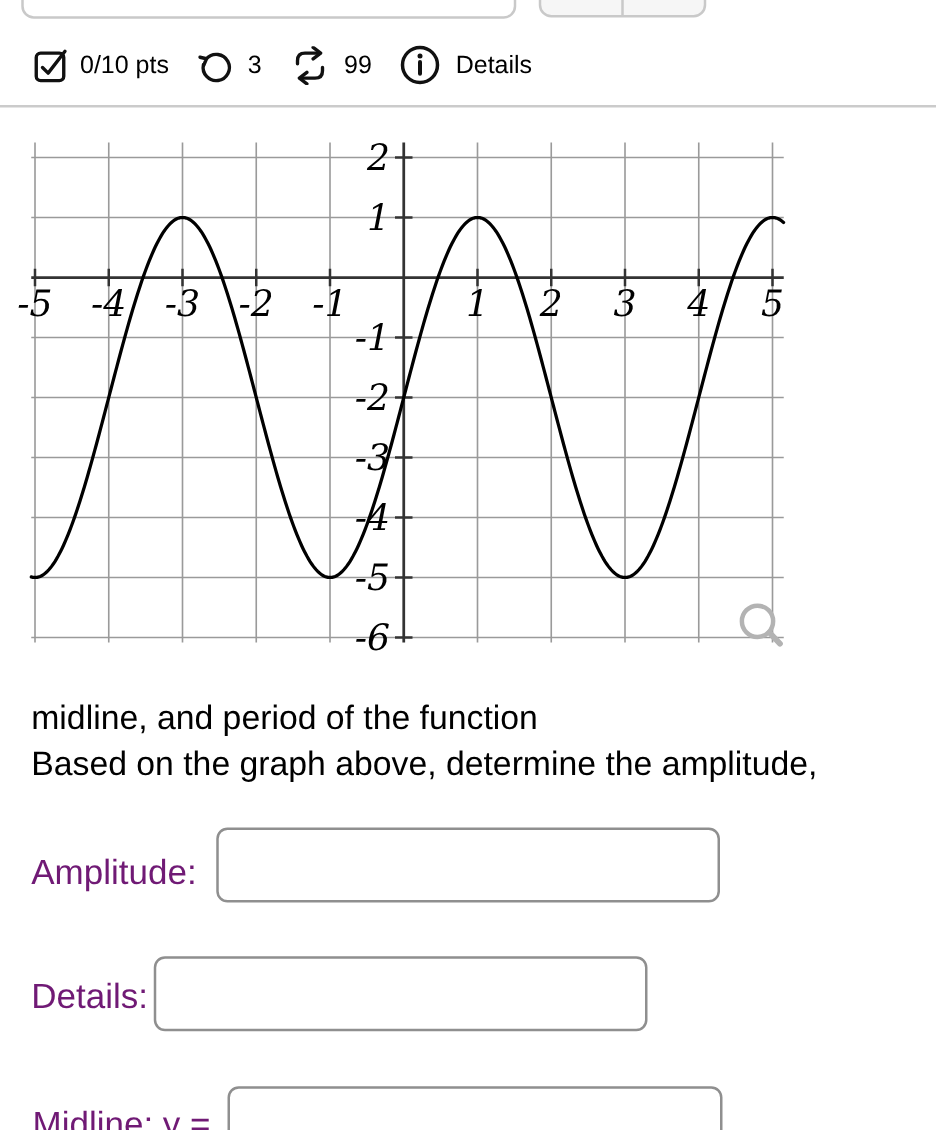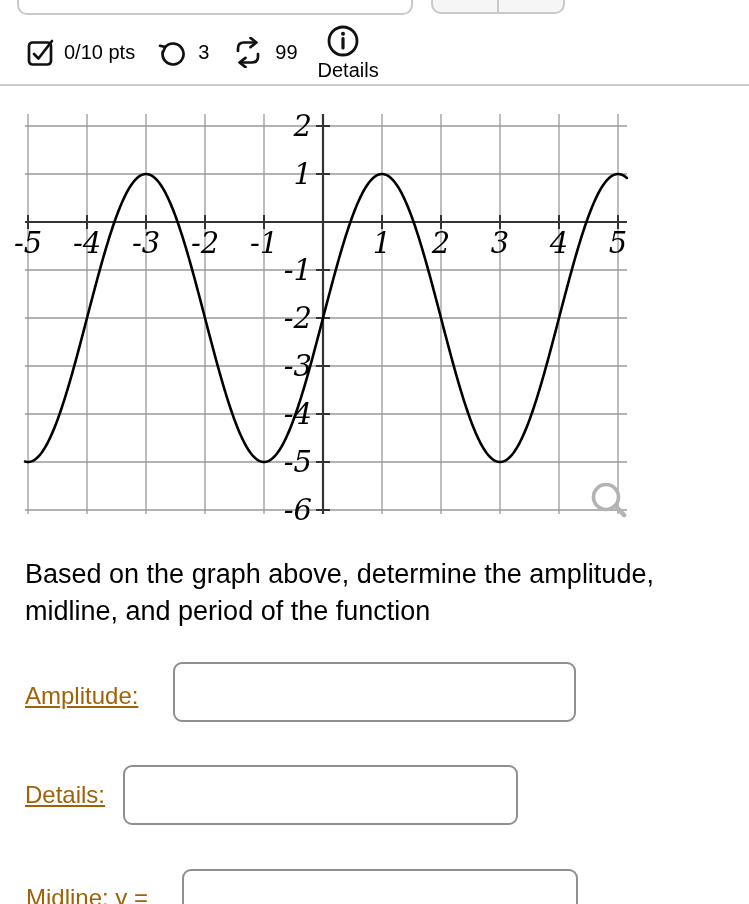--- a/index.html
+++ b/index.html
@@ -31,37 +31,37 @@
   
   .points-bar{
     position:absolute;left:25px;top:33px;height:38px;
     display:flex;align-items:center;font-size:20px;color:#000;
   }
   .points-bar .ico{display:inline-flex;align-items:center;}
   .m-r8{margin-right:8px;} .m-r10{margin-right:10px;}
   .m-r20{margin-right:20px;text-align:right;} .m-r22{margin-right:22px;}
   .details-btn{
     display:flex;align-items:center;background:none;border:none;padding:0;
-    font:inherit;color:inherit;cursor:pointer;flex-direction:column;
+    font:inherit;color:inherit;cursor:pointer;
   }
   .details-btn .ico{margin-right:11px;}
 
   .divider{
     position:absolute;left:0;top:84px;width:749px;height:2px;background:#cbcbcb;
   }
 
   
   .graph-wrap{position:absolute;left:0;top:105px;width:660px;height:420px;}
 
   
   .prompt{position:absolute;left:25px;top:556px;width:710px;
     font-size:27px;line-height:37px;color:#000;}
 
   
-  .field-label{position:absolute;font-size:24px;color:#a16207;white-space:nowrap;text-decoration:underline;}
+  .field-label{position:absolute;font-size:28px;color:#701a75;white-space:nowrap;}
   .lbl-amp{left:25px;top:682px;}
   .lbl-per{left:25px;top:781px;}
   .lbl-mid{left:26px;top:884px;}
   .ans-input{
     position:absolute;border:2px solid var(--border-input);border-radius:9px;
     background:#fff;font-size:26px;padding:0 14px;outline:none;color:#000;
     font-family:"Liberation Sans", sans-serif;
   }
   .inp-amp{left:173px;top:662px;width:403px;height:60px;}
   .inp-per{left:123px;top:765px;width:395px;height:60px;}
@@ -177,22 +177,22 @@
       <text x="312" y="415" text-anchor="end" fill="#000000" font-size="29" font-style="italic" font-family="&quot;DejaVu Serif&quot;, serif">-6</text>
       <path d="M 25.05,356.56 L 26.23,356.84 L 27.41,356.98 L 28.59,356.98 L 29.77,356.84 L 30.95,356.56 L 32.13,356.13 L 33.31,355.56 L 34.49,354.86 L 35.67,354.01 L 36.85,353.02 L 38.03,351.90 L 39.21,350.63 L 40.39,349.24 L 41.57,347.70 L 42.75,346.04 L 43.93,344.24 L 45.11,342.32 L 46.29,340.26 L 47.47,338.08 L 48.65,335.78 L 49.83,333.36 L 51.01,330.81 L 52.19,328.15 L 53.37,325.38 L 54.55,322.50 L 55.73,319.51 L 56.91,316.41 L 58.09,313.21 L 59.27,309.91 L 60.45,306.52 L 61.63,303.03 L 62.81,299.46 L 63.99,295.80 L 65.17,292.06 L 66.35,288.24 L 67.53,284.35 L 68.71,280.38 L 69.89,276.35 L 71.07,272.26 L 72.25,268.11 L 73.43,263.90 L 74.61,259.64 L 75.79,255.34 L 76.97,251.00 L 78.15,246.62 L 79.33,242.20 L 80.51,237.76 L 81.69,233.29 L 82.87,228.80 L 84.05,224.30 L 85.23,219.78 L 86.41,215.26 L 87.59,210.74 L 88.77,206.22 L 89.95,201.70 L 91.13,197.20 L 92.31,192.71 L 93.49,188.24 L 94.67,183.80 L 95.85,179.38 L 97.03,175.00 L 98.21,170.66 L 99.39,166.36 L 100.57,162.10 L 101.75,157.89 L 102.93,153.74 L 104.11,149.65 L 105.29,145.62 L 106.47,141.65 L 107.65,137.76 L 108.83,133.94 L 110.01,130.20 L 111.19,126.54 L 112.37,122.97 L 113.55,119.48 L 114.73,116.09 L 115.91,112.79 L 117.09,109.59 L 118.27,106.49 L 119.45,103.50 L 120.63,100.62 L 121.81,97.85 L 122.99,95.19 L 124.17,92.64 L 125.35,90.22 L 126.53,87.92 L 127.71,85.74 L 128.89,83.68 L 130.07,81.76 L 131.25,79.96 L 132.43,78.30 L 133.61,76.76 L 134.79,75.37 L 135.97,74.10 L 137.15,72.98 L 138.33,71.99 L 139.51,71.14 L 140.69,70.44 L 141.87,69.87 L 143.05,69.44 L 144.23,69.16 L 145.41,69.02 L 146.59,69.02 L 147.77,69.16 L 148.95,69.44 L 150.13,69.87 L 151.31,70.44 L 152.49,71.14 L 153.67,71.99 L 154.85,72.98 L 156.03,74.10 L 157.21,75.37 L 158.39,76.76 L 159.57,78.30 L 160.75,79.96 L 161.93,81.76 L 163.11,83.68 L 164.29,85.74 L 165.47,87.92 L 166.65,90.22 L 167.83,92.64 L 169.01,95.19 L 170.19,97.85 L 171.37,100.62 L 172.55,103.50 L 173.73,106.49 L 174.91,109.59 L 176.09,112.79 L 177.27,116.09 L 178.45,119.48 L 179.63,122.97 L 180.81,126.54 L 181.99,130.20 L 183.17,133.94 L 184.35,137.76 L 185.53,141.65 L 186.71,145.62 L 187.89,149.65 L 189.07,153.74 L 190.25,157.89 L 191.43,162.10 L 192.61,166.36 L 193.79,170.66 L 194.97,175.00 L 196.15,179.38 L 197.33,183.80 L 198.51,188.24 L 199.69,192.71 L 200.87,197.20 L 202.05,201.70 L 203.23,206.22 L 204.41,210.74 L 205.59,215.26 L 206.77,219.78 L 207.95,224.30 L 209.13,228.80 L 210.31,233.29 L 211.49,237.76 L 212.67,242.20 L 213.85,246.62 L 215.03,251.00 L 216.21,255.34 L 217.39,259.64 L 218.57,263.90 L 219.75,268.11 L 220.93,272.26 L 222.11,276.35 L 223.29,280.38 L 224.47,284.35 L 225.65,288.24 L 226.83,292.06 L 228.01,295.80 L 229.19,299.46 L 230.37,303.03 L 231.55,306.52 L 232.73,309.91 L 233.91,313.21 L 235.09,316.41 L 236.27,319.51 L 237.45,322.50 L 238.63,325.38 L 239.81,328.15 L 240.99,330.81 L 242.17,333.36 L 243.35,335.78 L 244.53,338.08 L 245.71,340.26 L 246.89,342.32 L 248.07,344.24 L 249.25,346.04 L 250.43,347.70 L 251.61,349.24 L 252.79,350.63 L 253.97,351.90 L 255.15,353.02 L 256.33,354.01 L 257.51,354.86 L 258.69,355.56 L 259.87,356.13 L 261.05,356.56 L 262.23,356.84 L 263.41,356.98 L 264.59,356.98 L 265.77,356.84 L 266.95,356.56 L 268.13,356.13 L 269.31,355.56 L 270.49,354.86 L 271.67,354.01 L 272.85,353.02 L 274.03,351.90 L 275.21,350.63 L 276.39,349.24 L 277.57,347.70 L 278.75,346.04 L 279.93,344.24 L 281.11,342.32 L 282.29,340.26 L 283.47,338.08 L 284.65,335.78 L 285.83,333.36 L 287.01,330.81 L 288.19,328.15 L 289.37,325.38 L 290.55,322.50 L 291.73,319.51 L 292.91,316.41 L 294.09,313.21 L 295.27,309.91 L 296.45,306.52 L 297.63,303.03 L 298.81,299.46 L 299.99,295.80 L 301.17,292.06 L 302.35,288.24 L 303.53,284.35 L 304.71,280.38 L 305.89,276.35 L 307.07,272.26 L 308.25,268.11 L 309.43,263.90 L 310.61,259.64 L 311.79,255.34 L 312.97,251.00 L 314.15,246.62 L 315.33,242.20 L 316.51,237.76 L 317.69,233.29 L 318.87,228.80 L 320.05,224.30 L 321.23,219.78 L 322.41,215.26 L 323.59,210.74 L 324.77,206.22 L 325.95,201.70 L 327.13,197.20 L 328.31,192.71 L 329.49,188.24 L 330.67,183.80 L 331.85,179.38 L 333.03,175.00 L 334.21,170.66 L 335.39,166.36 L 336.57,162.10 L 337.75,157.89 L 338.93,153.74 L 340.11,149.65 L 341.29,145.62 L 342.47,141.65 L 343.65,137.76 L 344.83,133.94 L 346.01,130.20 L 347.19,126.54 L 348.37,122.97 L 349.55,119.48 L 350.73,116.09 L 351.91,112.79 L 353.09,109.59 L 354.27,106.49 L 355.45,103.50 L 356.63,100.62 L 357.81,97.85 L 358.99,95.19 L 360.17,92.64 L 361.35,90.22 L 362.53,87.92 L 363.71,85.74 L 364.89,83.68 L 366.07,81.76 L 367.25,79.96 L 368.43,78.30 L 369.61,76.76 L 370.79,75.37 L 371.97,74.10 L 373.15,72.98 L 374.33,71.99 L 375.51,71.14 L 376.69,70.44 L 377.87,69.87 L 379.05,69.44 L 380.23,69.16 L 381.41,69.02 L 382.59,69.02 L 383.77,69.16 L 384.95,69.44 L 386.13,69.87 L 387.31,70.44 L 388.49,71.14 L 389.67,71.99 L 390.85,72.98 L 392.03,74.10 L 393.21,75.37 L 394.39,76.76 L 395.57,78.30 L 396.75,79.96 L 397.93,81.76 L 399.11,83.68 L 400.29,85.74 L 401.47,87.92 L 402.65,90.22 L 403.83,92.64 L 405.01,95.19 L 406.19,97.85 L 407.37,100.62 L 408.55,103.50 L 409.73,106.49 L 410.91,109.59 L 412.09,112.79 L 413.27,116.09 L 414.45,119.48 L 415.63,122.97 L 416.81,126.54 L 417.99,130.20 L 419.17,133.94 L 420.35,137.76 L 421.53,141.65 L 422.71,145.62 L 423.89,149.65 L 425.07,153.74 L 426.25,157.89 L 427.43,162.10 L 428.61,166.36 L 429.79,170.66 L 430.97,175.00 L 432.15,179.38 L 433.33,183.80 L 434.51,188.24 L 435.69,192.71 L 436.87,197.20 L 438.05,201.70 L 439.23,206.22 L 440.41,210.74 L 441.59,215.26 L 442.77,219.78 L 443.95,224.30 L 445.13,228.80 L 446.31,233.29 L 447.49,237.76 L 448.67,242.20 L 449.85,246.62 L 451.03,251.00 L 452.21,255.34 L 453.39,259.64 L 454.57,263.90 L 455.75,268.11 L 456.93,272.26 L 458.11,276.35 L 459.29,280.38 L 460.47,284.35 L 461.65,288.24 L 462.83,292.06 L 464.01,295.80 L 465.19,299.46 L 466.37,303.03 L 467.55,306.52 L 468.73,309.91 L 469.91,313.21 L 471.09,316.41 L 472.27,319.51 L 473.45,322.50 L 474.63,325.38 L 475.81,328.15 L 476.99,330.81 L 478.17,333.36 L 479.35,335.78 L 480.53,338.08 L 481.71,340.26 L 482.89,342.32 L 484.07,344.24 L 485.25,346.04 L 486.43,347.70 L 487.61,349.24 L 488.79,350.63 L 489.97,351.90 L 491.15,353.02 L 492.33,354.01 L 493.51,354.86 L 494.69,355.56 L 495.87,356.13 L 497.05,356.56 L 498.23,356.84 L 499.41,356.98 L 500.59,356.98 L 501.77,356.84 L 502.95,356.56 L 504.13,356.13 L 505.31,355.56 L 506.49,354.86 L 507.67,354.01 L 508.85,353.02 L 510.03,351.90 L 511.21,350.63 L 512.39,349.24 L 513.57,347.70 L 514.75,346.04 L 515.93,344.24 L 517.11,342.32 L 518.29,340.26 L 519.47,338.08 L 520.65,335.78 L 521.83,333.36 L 523.01,330.81 L 524.19,328.15 L 525.37,325.38 L 526.55,322.50 L 527.73,319.51 L 528.91,316.41 L 530.09,313.21 L 531.27,309.91 L 532.45,306.52 L 533.63,303.03 L 534.81,299.46 L 535.99,295.80 L 537.17,292.06 L 538.35,288.24 L 539.53,284.35 L 540.71,280.38 L 541.89,276.35 L 543.07,272.26 L 544.25,268.11 L 545.43,263.90 L 546.61,259.64 L 547.79,255.34 L 548.97,251.00 L 550.15,246.62 L 551.33,242.20 L 552.51,237.76 L 553.69,233.29 L 554.87,228.80 L 556.05,224.30 L 557.23,219.78 L 558.41,215.26 L 559.59,210.74 L 560.77,206.22 L 561.95,201.70 L 563.13,197.20 L 564.31,192.71 L 565.49,188.24 L 566.67,183.80 L 567.85,179.38 L 569.03,175.00 L 570.21,170.66 L 571.39,166.36 L 572.57,162.10 L 573.75,157.89 L 574.93,153.74 L 576.11,149.65 L 577.29,145.62 L 578.47,141.65 L 579.65,137.76 L 580.83,133.94 L 582.01,130.20 L 583.19,126.54 L 584.37,122.97 L 585.55,119.48 L 586.73,116.09 L 587.91,112.79 L 589.09,109.59 L 590.27,106.49 L 591.45,103.50 L 592.63,100.62 L 593.81,97.85 L 594.99,95.19 L 596.17,92.64 L 597.35,90.22 L 598.53,87.92 L 599.71,85.74 L 600.89,83.68 L 602.07,81.76 L 603.25,79.96 L 604.43,78.30 L 605.61,76.76 L 606.79,75.37 L 607.97,74.10 L 609.15,72.98 L 610.33,71.99 L 611.51,71.14 L 612.69,70.44 L 613.87,69.87 L 615.05,69.44 L 616.23,69.16 L 617.41,69.02 L 618.59,69.02 L 619.77,69.16 L 620.95,69.44 L 622.13,69.87 L 623.31,70.44 L 624.49,71.14 L 625.67,71.99 L 626.85,72.98" fill="none" stroke="#000000" stroke-width="2.6" stroke-linecap="round"></path>
       <g>
         <circle cx="606" cy="392" r="12.5" fill="none" stroke="#b3b3b3" stroke-width="3.6"></circle>
         <line x1="615.5" y1="401" x2="624" y2="410" stroke="#b3b3b3" stroke-width="4.6" stroke-linecap="round"></line>
       </g>
     </svg>
 </div>
 
 <div class="prompt">
+  <div>midline, and period of the function</div>
   <div>Based on the graph above, determine the amplitude,</div>
-  <div>midline, and period of the function</div>
 </div>
 
 <span class="field-label lbl-amp">Amplitude:</span>
 <input class="ans-input inp-amp" type="text" value="" style="">
 
 <span class="field-label lbl-per">Details:</span>
 <input class="ans-input inp-per" type="text" value="" style="">
 
 <span class="field-label lbl-mid">Midline: y =</span>
 <input class="ans-input inp-mid" type="text" value="" style="">

